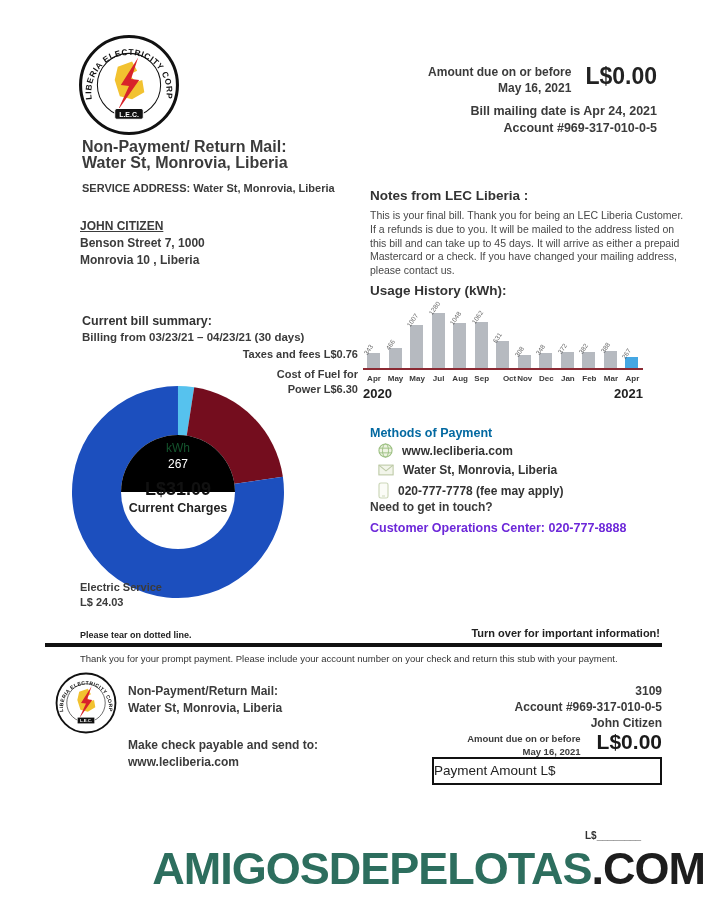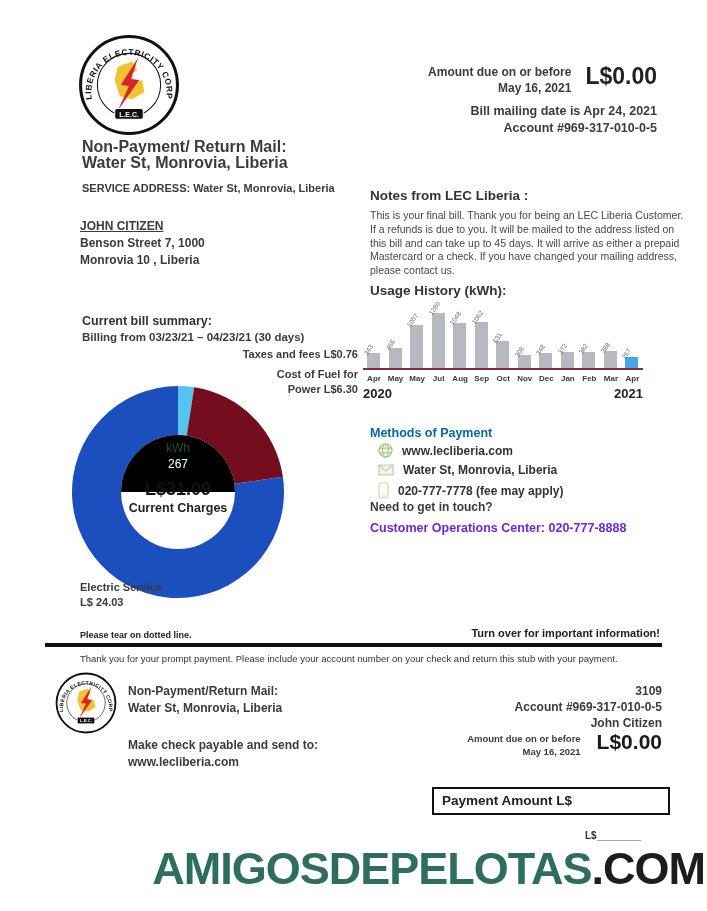--- a/index.html
+++ b/index.html
@@ -57,21 +57,21 @@
   .thanks{left:80px;top:653px;font-size:9.5px;font-weight:500;color:#333;}
   
   .stub-logo{left:55px;top:672px;width:62px;height:62px;}
   .stub-left1{left:128px;top:683px;font-size:12px;font-weight:700;line-height:17px;}
   .stub-left2{left:128px;top:729px;font-size:12px;font-weight:700;line-height:17px;margin-top:8px;}
   .stub-right{right:45px;top:683px;text-align:right;font-size:12px;line-height:16px;}
   .stub-amt-row{right:45px;top:730px;display:flex;align-items:flex-start;gap:16px;}
   .stub-amt-labels{font-size:9.5px;font-weight:700;text-align:right;line-height:12.5px;padding-top:3px;}
   .stub-amt-big{font-size:21px;font-weight:700;color:#1a1a1a;}
   .paybox{left:432px;top:757px;width:226px;height:24px;border:2px solid #111;
-          font-size:13.5px;font-weight:700;color:#222;line-height:24px;padding-left:8px;margin-top:30px;}
+          font-size:13.5px;font-weight:400;color:#222;line-height:24px;padding-left:0;}
   .neighbor{left:443px;top:800px;font-size:9px;font-weight:600;line-height:11.5px;color:#333;}
   .gift{left:585px;top:830px;font-size:10px;font-weight:700;color:#333;}
   
   .watermark{right:2px;top:843px;font-size:45px;font-weight:800;letter-spacing:-1px;white-space:nowrap;}
   .wm-main{color:#2d6e5e;}
   .wm-com{color:#1d1d1d;}
 </style>
 </head>
 <body>
 
@@ -131,21 +131,21 @@
       <div class="vlabel" style="left:69.61538461538461px;top:9px;">1280</div>
       <div class="month" style="left:62.61538461538461px;">Jul</div>
       <div class="bar" style="left:90.15384615384616px;top:22.96875px;width:13px;height:45.03125px;background:#b6bac0"></div>
       <div class="vlabel" style="left:91.15384615384616px;top:18.96875px;">1048</div>
       <div class="month" style="left:84.15384615384616px;">Aug</div>
       <div class="bar" style="left:111.69230769230771px;top:22.3671875px;width:13px;height:45.6328125px;background:#b6bac0"></div>
       <div class="vlabel" style="left:112.69230769230771px;top:18.3671875px;">1062</div>
       <div class="month" style="left:105.69230769230771px;">Sep</div>
       <div class="bar" style="left:133.23076923076923px;top:40.88671875px;width:13px;height:27.11328125px;background:#b6bac0"></div>
       <div class="vlabel" style="left:134.23076923076923px;top:36.88671875px;">631</div>
-      <div class="month" style="left:127.23076923076923px;">Oct</div>
+      <div class="month" style="left:127.23076923076923px;text-align:right;">Oct</div>
       <div class="bar" style="left:154.76923076923077px;top:54.765625px;width:13px;height:13.234375px;background:#b6bac0"></div>
       <div class="vlabel" style="left:155.76923076923077px;top:50.765625px;">308</div>
       <div class="month" style="left:148.76923076923077px;">Nov</div>
       <div class="bar" style="left:176.30769230769232px;top:53.046875px;width:13px;height:14.953124999999998px;background:#b6bac0"></div>
       <div class="vlabel" style="left:177.30769230769232px;top:49.046875px;">348</div>
       <div class="month" style="left:170.30769230769232px;">Dec</div>
       <div class="bar" style="left:197.84615384615387px;top:52.015625px;width:13px;height:15.984375000000002px;background:#b6bac0"></div>
       <div class="vlabel" style="left:198.84615384615387px;top:48.015625px;">372</div>
       <div class="month" style="left:191.84615384615387px;">Jan</div>
       <div class="bar" style="left:219.38461538461542px;top:51.5859375px;width:13px;height:16.4140625px;background:#b6bac0"></div>

